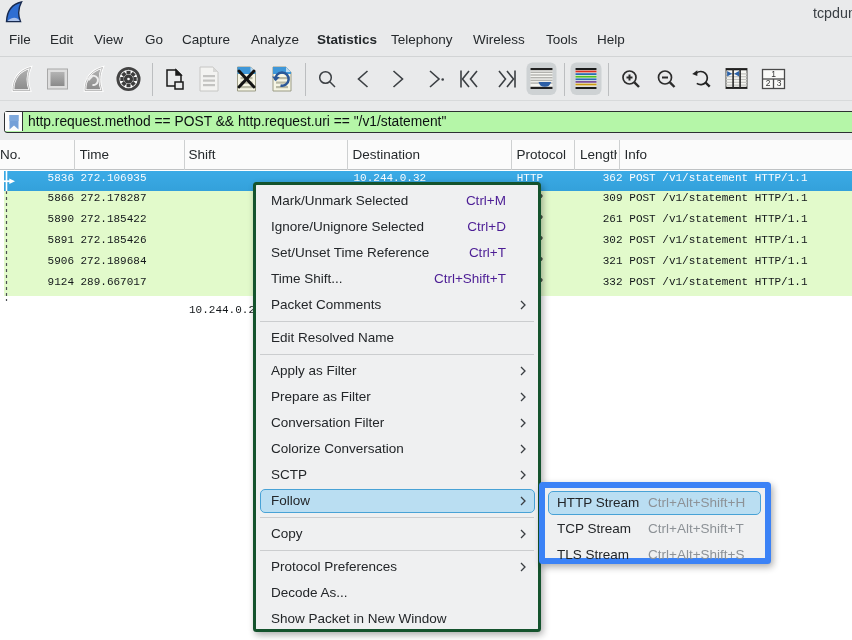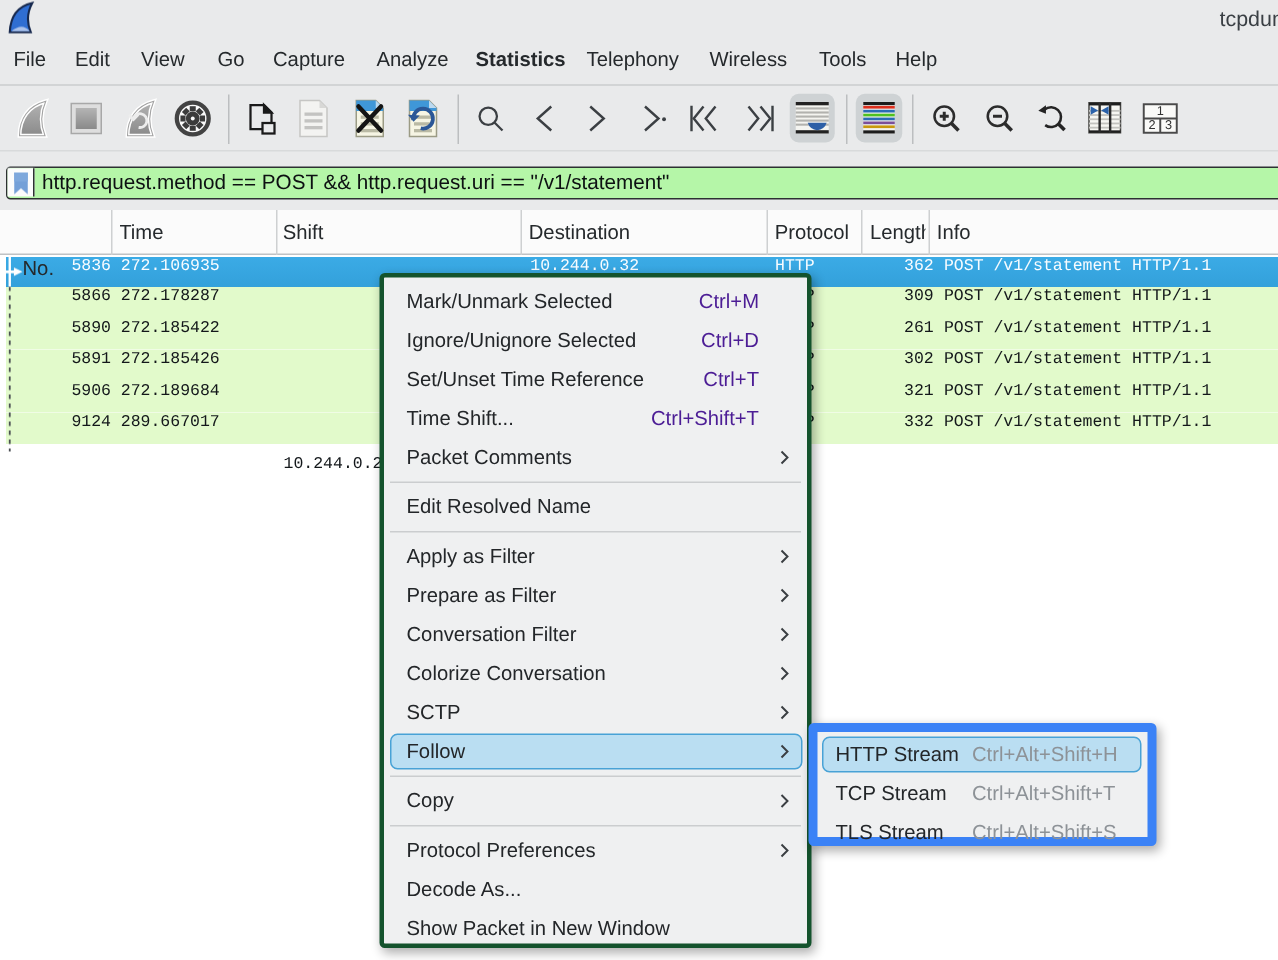--- a/index.html
+++ b/index.html
@@ -114,21 +114,21 @@
 </div>
 
 <svg class="abs" style="left:0;top:168px;" width="20" height="140" viewBox="0 0 20 140">
   <line x1="6.5" y1="23" x2="6.5" y2="133" stroke="#4a4e52" stroke-width="1.2" stroke-dasharray="3,3"></line>
   <line x1="6.5" y1="2.8" x2="6.5" y2="23.2" stroke="#ffffff" stroke-width="1.6"></line>
   <line x1="0" y1="13.2" x2="10.5" y2="13.2" stroke="#ffffff" stroke-width="1.8"></line>
   <path d="M9.3,10.4 L15,13.2 L9.3,16 Z" fill="#ffffff"></path>
 </svg>
 
 <div id="hdr">
-  <span class="h" style="left:15px;margin-top:24px;">No.</span>
+  <span class="h" style="left:0;">No.</span>
   <span class="h" style="left:79.5px;">Time</span>
   <span class="h" style="left:188.5px;">Shift</span>
   <span class="h" style="left:352.5px;">Destination</span>
   <span class="h" style="left:516.5px;">Protocol</span>
   <span class="h" style="left:580px;width:37px;">Length</span>
   <span class="h" style="left:624.5px;">Info</span>
   <div class="sep" style="left:74px;"></div>
   <div class="sep" style="left:184px;"></div>
   <div class="sep" style="left:347px;"></div>
   <div class="sep" style="left:510.5px;"></div>

